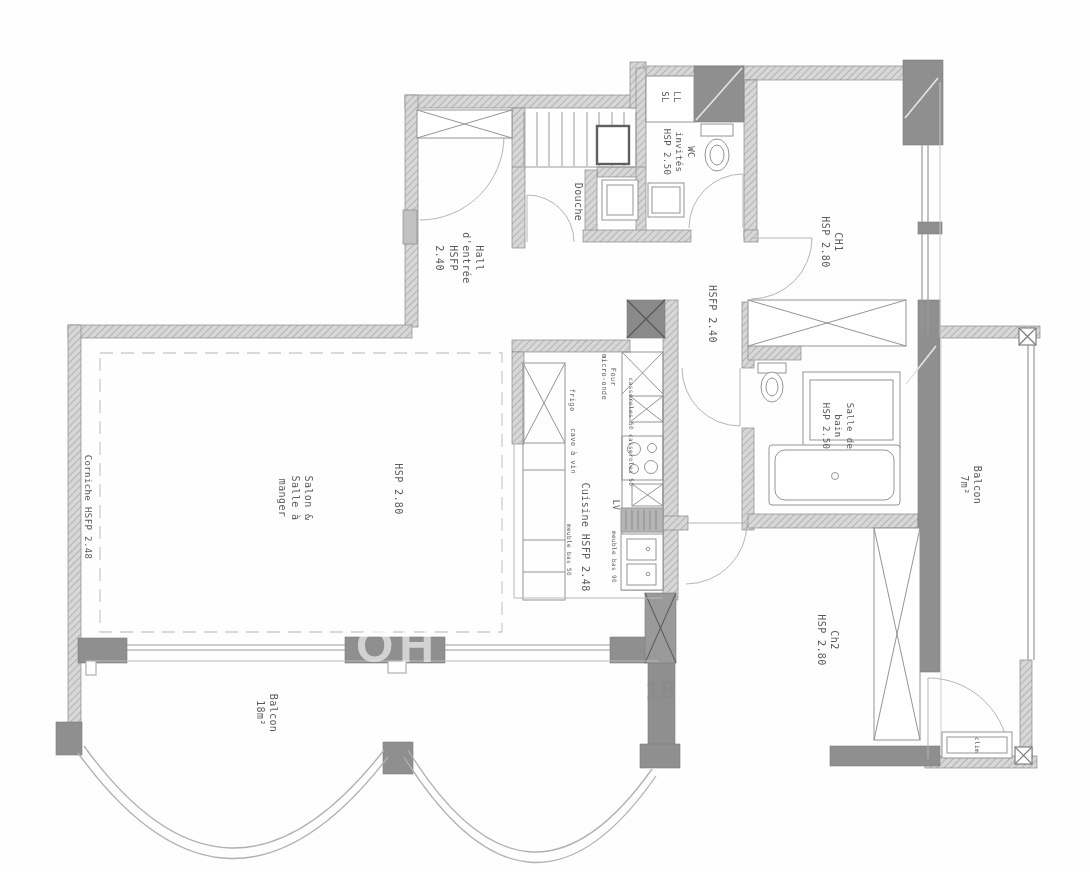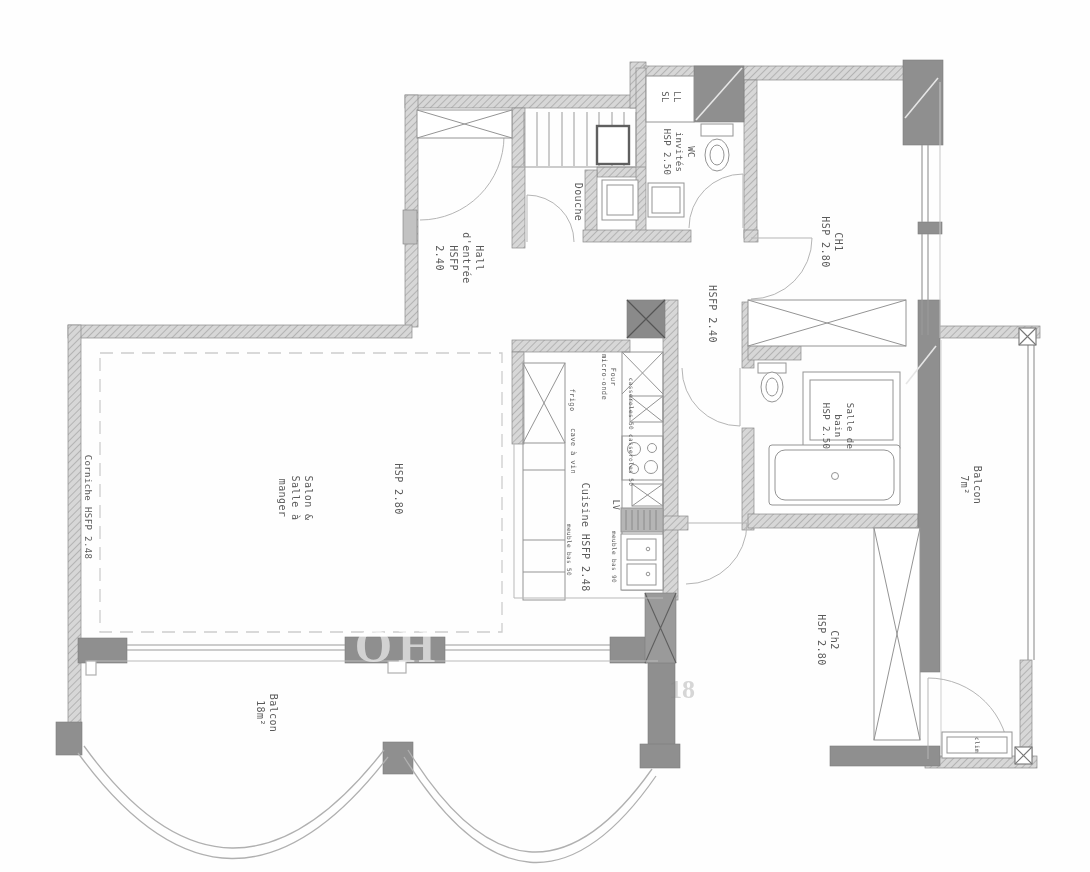--- a/index.html
+++ b/index.html
@@ -9,21 +9,21 @@
   }
   .stage svg{position:absolute;left:0;top:0;}
   .lbl{
     position:absolute;
     transform:translate(-50%,-50%) rotate(90deg);
     white-space:pre-line;text-align:center;
     color:#5a5a5a;line-height:1.32;letter-spacing:.4px;
   }
   .wm{
     position:absolute;transform:translate(-50%,-50%);
-    font-family:Liberation Serif, serif;font-weight:bold;
+    font-family:Liberation Sans, sans-serif;font-weight:bold;
   }
 </style>
 </head>
 <body>
 
 <div class="stage">
 
 <svg width="1090" height="872" viewBox="0 0 1090 872">
   <defs>
     <pattern id="hw" width="5" height="5" patternUnits="userSpaceOnUse" patternTransform="rotate(45)">
@@ -218,15 +218,15 @@
 <div class="lbl" style="left:571px;top:400px;font-size:7px;">frigo</div>
 <div class="lbl" style="left:572px;top:451px;font-size:7px;">cave à vin</div>
 <div class="lbl" style="left:569px;top:550px;font-size:6px;">meuble bas 50</div>
 <div class="lbl" style="left:608px;top:377px;font-size:7px;">Four
 micro-onde</div>
 <div class="lbl" style="left:631px;top:432px;font-size:6px;">casseroles 50 casseroles 50</div>
 <div class="lbl" style="left:615px;top:505px;font-size:8px;">LV</div>
 <div class="lbl" style="left:614px;top:557px;font-size:6px;">meuble bas 90</div>
 
 <div class="wm" style="left:398px;top:645px;font-size:48px;color:rgba(255,255,255,0.6);letter-spacing:6px;">OH</div>
-<div class="wm" style="left:660px;top:690px;font-size:26px;color:rgba(130,130,130,0.32);margin-left:22px;">18</div>
+<div class="wm" style="left:660px;top:690px;font-size:26px;color:rgba(130,130,130,0.32);">18</div>
 
 </div>
 
 </body></html>

